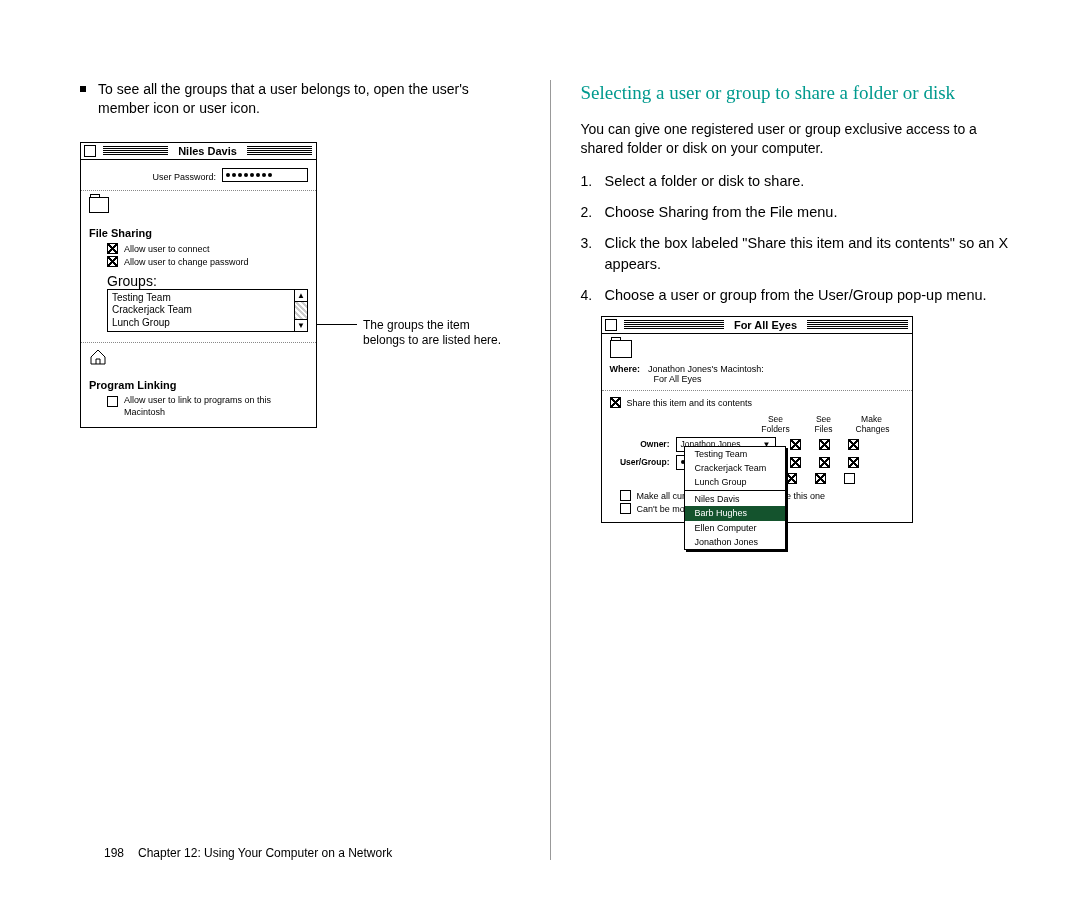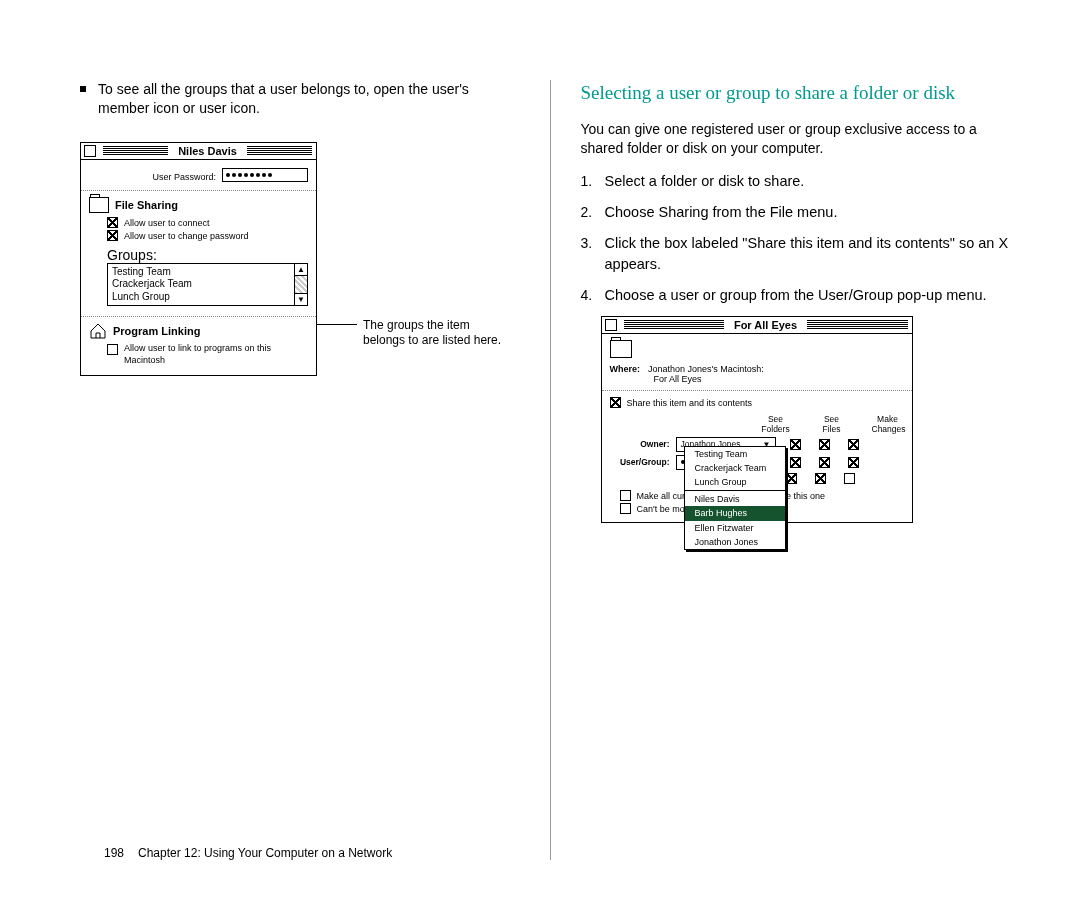--- a/index.html
+++ b/index.html
@@ -49,21 +49,21 @@
   background: repeating-linear-gradient(to bottom, #000 0 1px, #fff 1px 2px);
   margin: 0 4px;
 }
 .closebox { width: 10px; height: 10px; border: 1px solid #000; margin: 0 3px; flex-shrink:0;}
 .tb-title { font-weight: bold; font-size: 11px; padding: 0 6px; white-space: nowrap; }
 .win-body { padding: 6px 8px; }
 .rowline { display:flex; align-items:flex-end; gap:6px; margin: 2px 0;}
 .pwfield { border:1px solid #000; height:12px; width:80px; display:flex; align-items:center; padding:0 2px;}
 .dot { width:4px;height:4px;background:#000;border-radius:50%; margin:0 1px;}
 .section-hr { border-top:1px dotted #888; margin:6px -8px;}
-.sec-head { display:flex; align-items:center; gap:6px; font-weight:bold; font-size:11px; margin: 4px 0;}
+.sec-head { display:flex; align-items:flex-start; gap:14px; font-weight:bold; font-size:11px; margin: 4px 0; flex-direction: column;}
 .folder-ic { width:18px; height:14px; border:1px solid #000; position:relative;}
 .folder-ic::before{content:"";position:absolute;top:-4px;left:0;width:8px;height:3px;border:1px solid #000;border-bottom:none;}
 .house-ic { width:18px;height:16px;position:relative;}
 .house-ic svg{width:18px;height:16px;}
 .cb { width:9px;height:9px;border:1px solid #000;flex-shrink:0;position:relative;}
 .cb.checked::after{content:"";position:absolute;left:0;top:0;width:9px;height:9px;
   background:linear-gradient(45deg,transparent 44%,#000 44% 56%,transparent 56%),
              linear-gradient(-45deg,transparent 44%,#000 44% 56%,transparent 56%);}
 .groups-box{border:1px solid #000;font-size:10px;}
 .groups-inner{display:flex;}
@@ -78,21 +78,21 @@
 .h2 { font-family: Georgia, "Times New Roman", serif; color: #009a8e; font-size: 19px; line-height:1.35; margin-bottom:14px;}
 .para { line-height:1.4; margin-bottom:12px;}
 .step-row { display:flex; gap:10px; line-height:1.45; margin-bottom:10px;}
 .step-num { min-width:14px;}
 .step-text { font-family: Arial, sans-serif; font-size:14.5px;}
 
 .sharewin { border:1.5px solid #000; width: 310px; font-size:9px; margin-left:20px; margin-top:10px;}
 .sw-body{padding:6px 8px;}
 .whererow{display:flex;gap:6px;align-items:flex-start;flex-direction:column;}
 .perm-table{font-size:8.5px; margin-top:6px;}
-.perm-hdr{display:flex;gap:24px;margin-left:150px;}
+.perm-hdr{display:flex;gap:16px;margin-left:150px;}
 .perm-hcol{width:32px;text-align:center;}
 .perm-row{display:flex;align-items:center;gap:6px;margin:3px 0;}
 .perm-label{width:60px;text-align:right;font-weight:bold;}
 .dd{border:1px solid #000;height:13px;display:flex;align-items:center;padding:0 4px;gap:4px;}
 .dd-arrow{margin-left:auto;font-size:8px;}
 .perm-cbs{display:flex;gap:18px;margin-left:8px;}
 .popup-menu{border:1px solid #000;box-shadow:2px 2px 0 #000;background:#fff;position:absolute;font-size:9px;line-height:1.35;z-index:10;}
 .popup-item{padding:1px 10px;white-space:nowrap;}
 .popup-item.sel{background:#14532d;color:#fff;}
 .popup-sep{border-top:1px solid #000;margin:1px 0;}
@@ -282,21 +282,21 @@
           <span>Can't be moved, renamed or deleted</span>
         </div>
 
         <div class="popup-menu" style="left:82px;top:112px;width:100px;">
           <div class="popup-item">Testing Team</div>
           <div class="popup-item">Crackerjack Team</div>
           <div class="popup-item">Lunch Group</div>
           <div class="popup-sep"></div>
           <div class="popup-item">Niles Davis</div>
           <div class="popup-item sel">Barb Hughes</div>
-          <div class="popup-item">Ellen Fitzwater</div>
+          <div class="popup-item">Ellen Computer</div>
           <div class="popup-item">Jonathon Jones</div>
         </div>
         <div style="position:absolute;left:178px;top:169px;font-size:12px;">↖</div>
       </div>
     </div>
   </div>
 </div>
 
 <div class="footer">
   <span class="pn">198</span>

